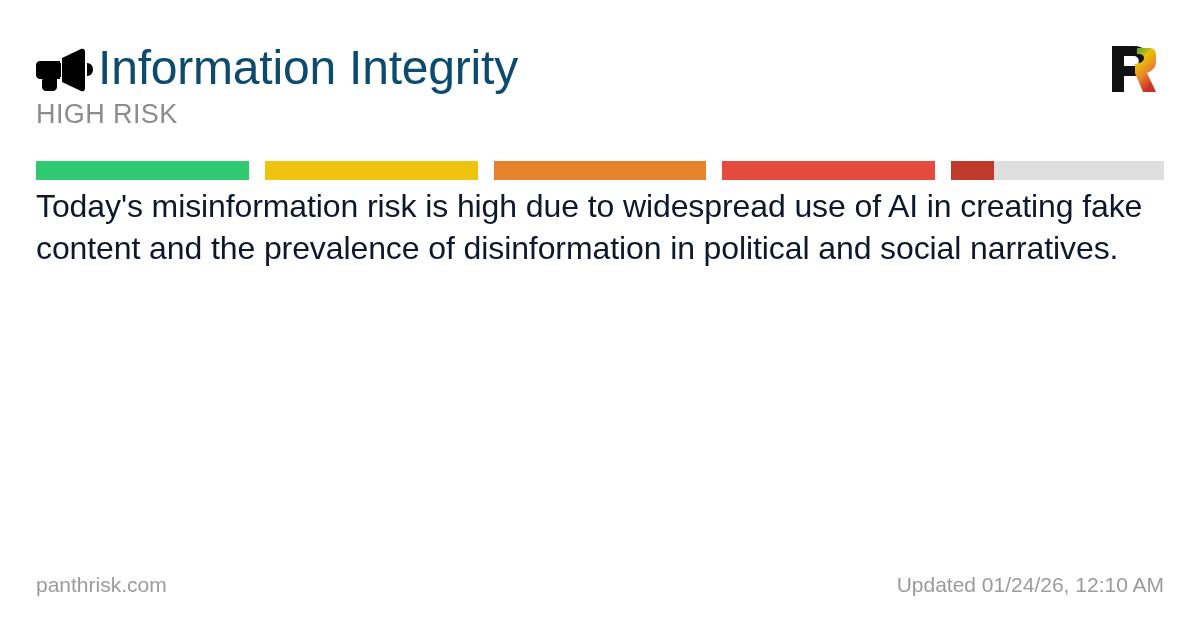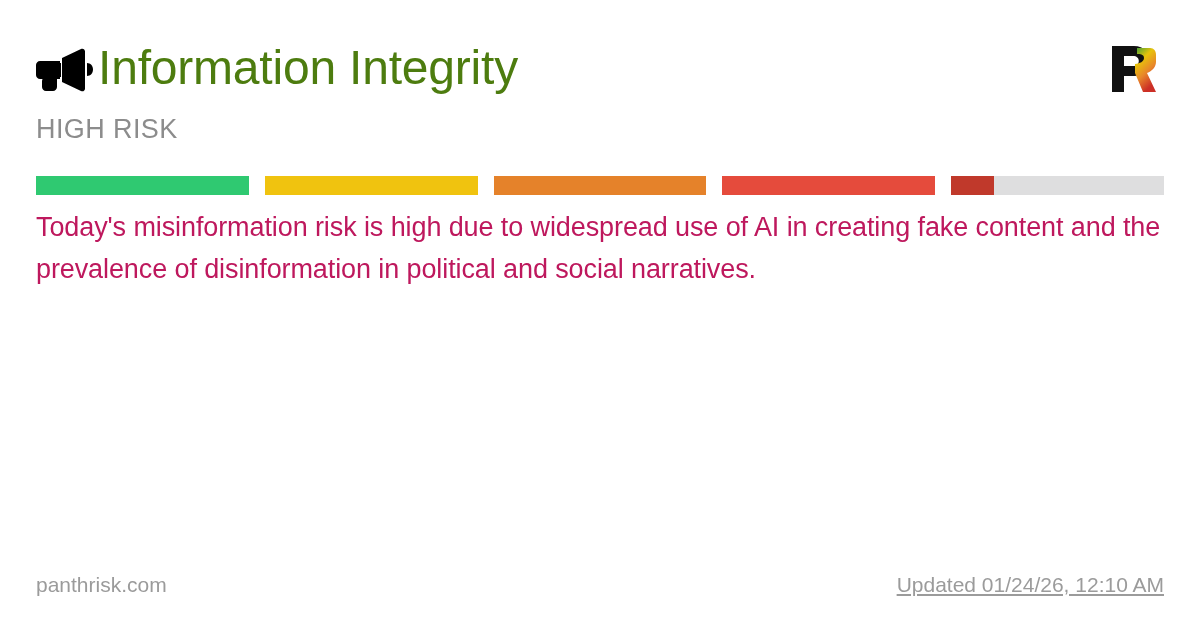--- a/index.html
+++ b/index.html
@@ -42,21 +42,21 @@
     height: 54px;
     flex: 0 0 auto;
     position: relative;
     top: 2px;
   }
 
   .page-title {
     font-size: 48px;
     line-height: 56px;
     font-weight: 400;
-    color: #4d7c0f;
+    color: #0c4a6e;
     letter-spacing: -0.2px;
     white-space: nowrap;
   }
 
   .brand-logo {
     width: 54px;
     height: 54px;
     flex: 0 0 auto;
     margin-top: 2px;
     margin-right: 4px;
@@ -71,21 +71,21 @@
     margin-top: 10px;
     letter-spacing: 0px;
   }
 
   .risk-label {
     font-size: 27px;
     line-height: 34px;
     font-weight: 400;
     color: #8c8c8c;
     letter-spacing: 0.4px;
-    margin-top: 16px;
+    margin-top: 1px;
   }
 
   
   .meter {
     display: flex;
     gap: 16px;
     margin-top: 30px;
     width: 1128px;
   }
 
@@ -99,46 +99,46 @@
 
   .meter-fill {
     position: absolute;
     left: 0;
     top: 0;
     bottom: 0;
   }
 
   
   .description {
-    margin-top: 11px;
-    font-size: 27px;
+    margin-top: 5px;
+    font-size: 32px;
     line-height: 42px;
     font-weight: 400;
-    color: #be185d;
+    color: #0f172a;
     max-width: 1128px;
     letter-spacing: -0.1px;
   }
 
   
   .footer {
     position: absolute;
     left: 36px;
     right: 36px;
     bottom: 32px;
     display: flex;
     align-items: baseline;
     justify-content: space-between;
     font-size: 21px;
     line-height: 26px;
     color: #9b9b9b;
     font-weight: 400;
     gap: 48px;
   }
   .footer-site { text-align: left; }
-  .footer-updated { text-align: center; text-decoration: underline; }
+  .footer-updated { text-align: center; }
 </style>
 </head>
 <body>
 
 <div class="card">
 
   <div class="header-row">
 
     <div class="title-block">
       <span class="megaphone-icon">

